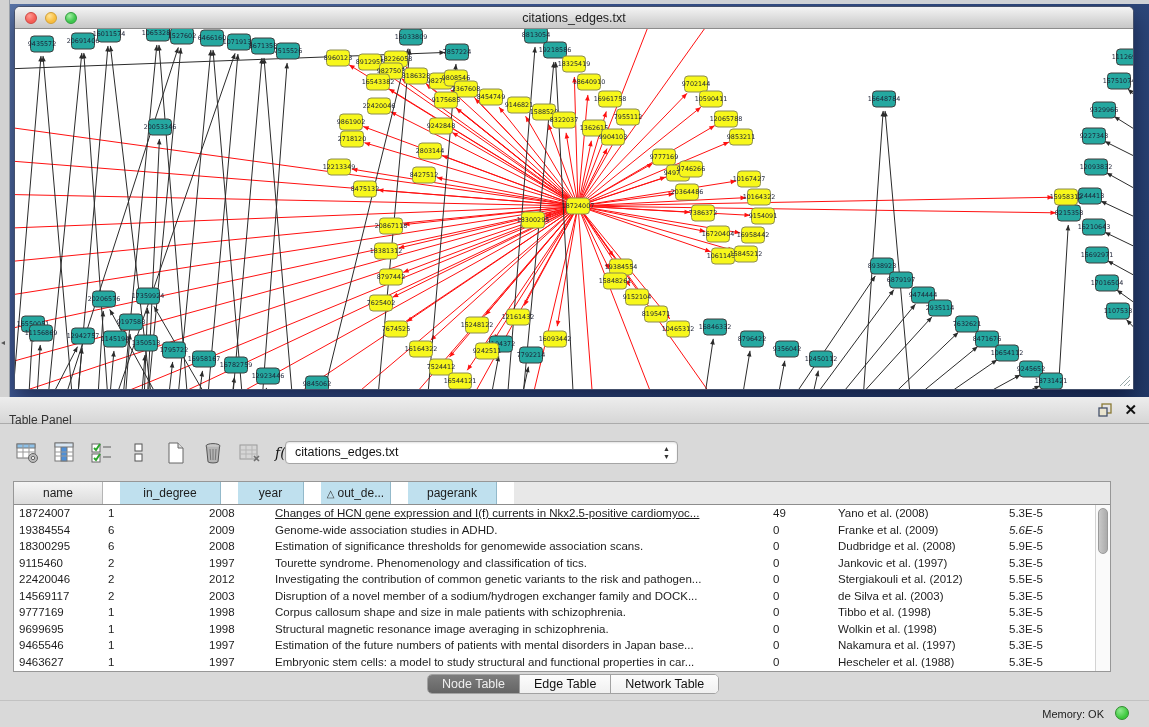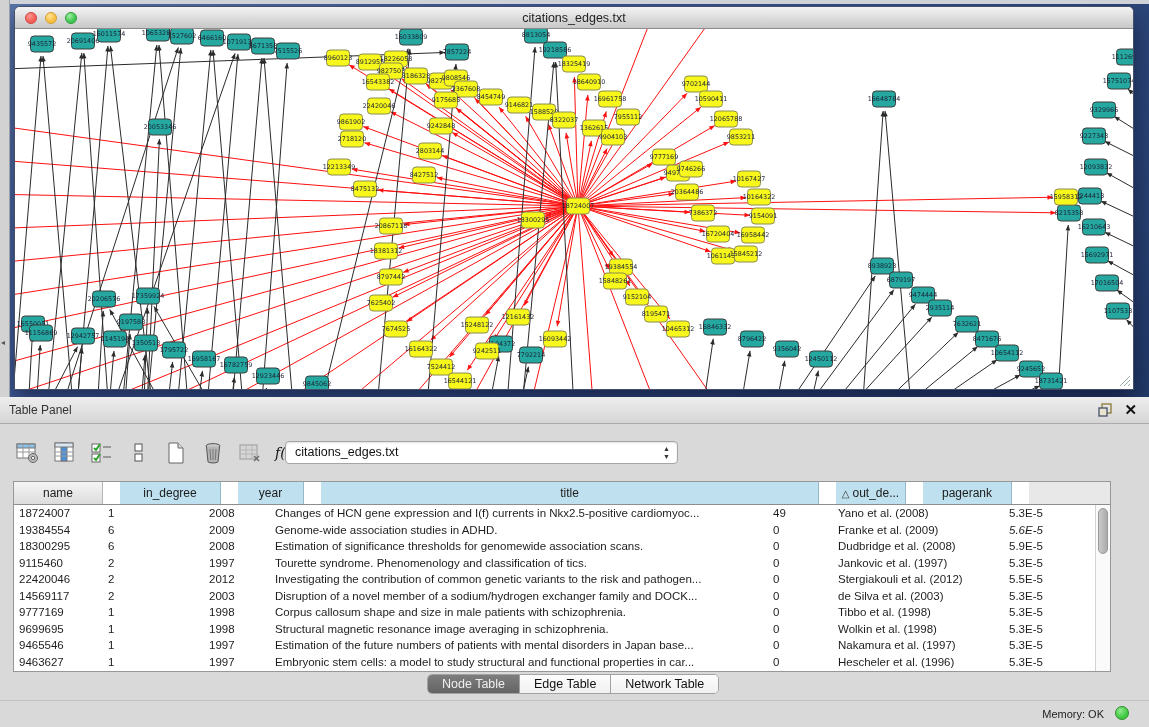--- a/index.html
+++ b/index.html
@@ -26,21 +26,21 @@
   .light.red { background:radial-gradient(circle at 35% 30%, #ff9a92, #f55f57 60%); border:1px solid #ce4540; }
   .light.yellow { background:radial-gradient(circle at 35% 30%, #ffe49a, #f9be3f 60%); border:1px solid #d3a033; }
   .light.green { background:radial-gradient(circle at 35% 30%, #a4efa4, #3fc74f 60%); border:1px solid #2f9e3c; }
   #net { position:absolute; left:0; top:22px; width:1118px; height:360px; background:#fff; }
   .grip { position:absolute; right:2px; bottom:2px; }
 
   
   .table-panel { position:absolute; left:0; top:397px; width:1149px; height:330px; background:#D9D9D9; }
   .panel-header { position:absolute; left:0; top:0; width:100%; height:27px;
                   background:linear-gradient(#ededed,#d6d6d6); border-bottom:1px solid #ababab; }
-  .panel-header .ph-title { position:absolute; left:9px; top:6px; font-size:12px; color:#333; }
+  .panel-header .ph-title { position:absolute; left:9px; top:16px; font-size:12px; color:#333; }
   .float-btn { position:absolute; right:36px; top:5px; width:16px; height:16px; cursor:default; }
   .close-btn { position:absolute; right:12px; top:4px; font-size:15px; font-weight:bold; color:#111; }
 
   .toolbar { position:absolute; left:14px; top:42px; height:28px; display:flex; align-items:center; gap:9px; }
   .tool-btn { width:28px; height:26px; display:flex; align-items:center; justify-content:center; }
   .fx-label { font-family:"DejaVu Serif", serif; font-style:italic; font-size:14px; color:#111; }
 
   .combo { position:absolute; left:285px; top:44px; width:393px; height:23px; background:#fff;
            border:1px solid #a5a5a5; border-radius:4px; box-shadow:inset 0 1px 2px rgba(0,0,0,.12); }
   .combo .combo-text { position:absolute; left:9px; top:3px; font-size:12.5px; color:#111; }
@@ -947,31 +947,30 @@
   <div class="combo">
     <span class="combo-text">citations_edges.txt</span>
     <span class="stepper">▲<br>▼</span>
   </div>
 
   <div class="table-wrap">
     <div class="thead" id="thead">
         <div class="th namecol" style="width: 89px;"><span>name</span></div>
         <div class="th" style="width: 101px;"><span>in_degree</span></div>
         <div class="th" style="width: 66px;"><span>year</span></div>
-        <div class="th" style="width: 498px;"><span>title</span></div>
         <div class="th" style="width: 70px;"><span class="sort-icon">△</span><span>out_de...</span></div>
         <div class="th" style="width: 89px;"><span>pagerank</span></div>
         <div class="th-corner"></div>
       </div>
     <div class="tbody" id="tbody">
         <div class="tr">
           <div class="td" style="width: 89px;">18724007</div>
           <div class="td" style="width: 101px;">1</div>
           <div class="td" style="width: 66px;">2008</div>
-          <div class="td" style="width: 498px;">Changes of HCN gene expression and I(f) currents in Nkx2.5-positive cardiomyoc...</div>
+          <div class="td" style="width: 498px; text-decoration: underline;">Changes of HCN gene expression and I(f) currents in Nkx2.5-positive cardiomyoc...</div>
           <div class="td" style="width: 70px;">49</div>
           <div class="td c" style="width: 166px;">Yano et al. (2008)</div>
           <div class="td" style="width: 89px;">5.3E-5</div>
         </div>
         <div class="tr">
           <div class="td" style="width: 89px;">19384554</div>
           <div class="td" style="width: 101px;">6</div>
           <div class="td" style="width: 66px;">2009</div>
           <div class="td" style="width: 498px;">Genome-wide association studies in ADHD.</div>
           <div class="td" style="width: 70px;">0</div>
@@ -1040,21 +1039,21 @@
           <div class="td" style="width: 70px;">0</div>
           <div class="td c" style="width: 166px;">Nakamura et al. (1997)</div>
           <div class="td" style="width: 89px;">5.3E-5</div>
         </div>
         <div class="tr">
           <div class="td" style="width: 89px;">9463627</div>
           <div class="td" style="width: 101px;">1</div>
           <div class="td" style="width: 66px;">1997</div>
           <div class="td" style="width: 498px;">Embryonic stem cells: a model to study structural and functional properties in car...</div>
           <div class="td" style="width: 70px;">0</div>
-          <div class="td c" style="width: 166px;">Hescheler et al. (1996)</div>
+          <div class="td c" style="width: 166px;">Hescheler et al. (1988)</div>
           <div class="td" style="width: 89px;">5.3E-5</div>
         </div>
       </div>
     <div class="vscroll">
       <div class="vthumb"></div>
     </div>
   </div>
 
   <div class="tabs" id="tabs">
       <div class="tab sel">Node Table</div>

